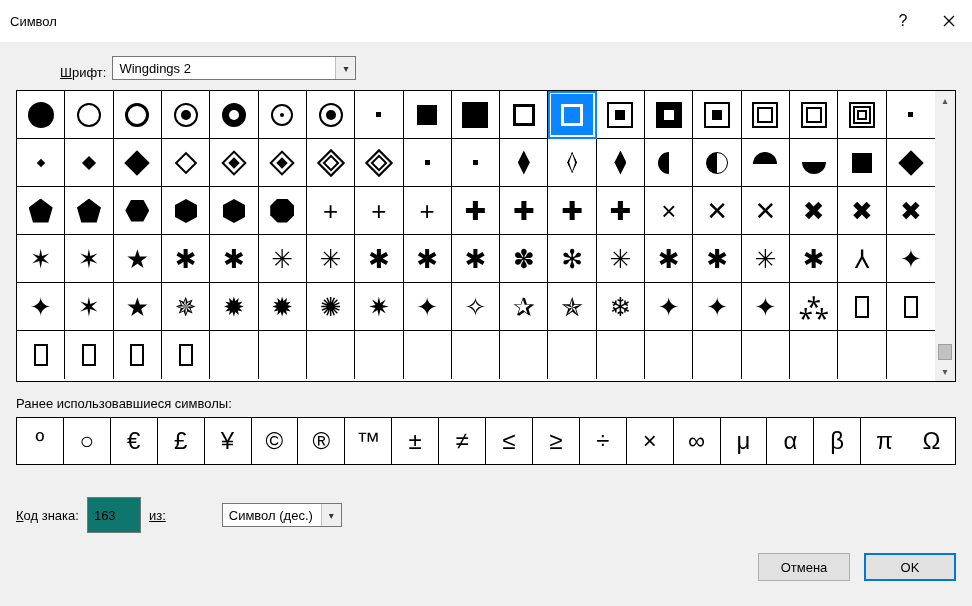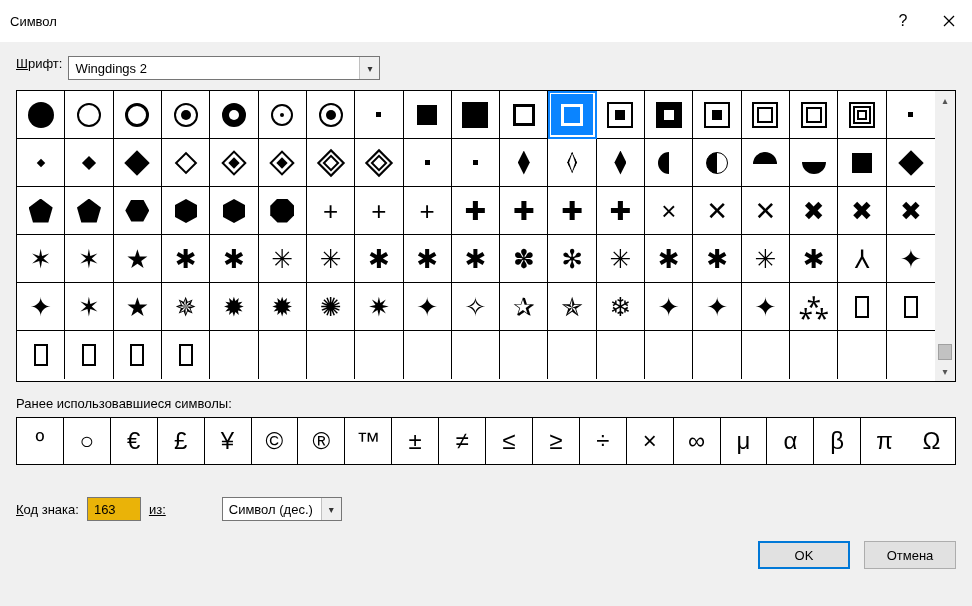--- a/index.html
+++ b/index.html
@@ -27,41 +27,41 @@
   .titlebar .right { display: flex; align-items: stretch; height: 100%; }
   .win-btn {
     width: 46px;
     display: flex; align-items: center; justify-content: center;
     font-size: 18px; font-weight: 300;
     background: transparent; border: none; outline: none;
   }
   .win-btn.help { font-size: 16px; }
 
   
-  .row { display: flex; align-items: flex-start; gap: 6px; padding: 0 16px; }
+  .row { display: flex; align-items: flex-end; gap: 6px; padding: 0 16px; margin-left: 44px; }
   .row.font-row { margin-top: 14px; margin-bottom: 10px; }
   .label { font-size: 13px; }
   .underline-first::first-letter { text-decoration: underline; }
 
   .dropdown {
     display: flex; align-items: center; justify-content: space-between;
     background: #fff;
     border: 1px solid #767676;
     height: 24px;
     padding: 0 0 0 6px;
     font-size: 13px;
   }
   .dropdown .chev {
     width: 20px; height: 100%;
     display: flex; align-items: center; justify-content: center;
     border-left: 1px solid #c0c0c0;
     background: #efefef;
     font-size: 10px; color: #333;
   }
-  .dropdown.font { width: 312px; }
+  .dropdown.font { width: 244px; }
 
   
   .grid-wrap {
     margin: 0 16px 14px 16px;
     display: flex;
     border: 1px solid #000;
     background: #fff;
     height: 292px;
   }
   .grid {
@@ -121,22 +121,22 @@
 
   
   .bottom-row {
     display: flex; align-items: flex-start; justify-content: space-between;
     padding: 0 16px;
     margin-bottom: 10px;
   }
   .unicode-name { display: flex; flex-direction: column; gap: 6px; font-size: 13px; }
   .code-block { display: flex; align-items: center; gap: 8px; }
   .textinput {
-    background: #eab308; border: 1px solid #767676;
-    height: 24px; padding: 0 6px; font-size: 13px;
+    background: #0f766e; border: 1px solid #767676;
+    height: 36px; padding: 0 6px; font-size: 13px;
     width: 54px;
   }
   .dropdown.from { width: 120px; margin-left: 48px; }
 
   
   .footer {
     display: flex; justify-content: flex-end; gap: 14px;
     padding: 10px 16px 0 16px;
   }
   .btn {
@@ -608,15 +608,15 @@
     <input class="textinput" value="163" style="">
     <span class="label"><span style="text-decoration:underline">из:</span></span>
     <div class="dropdown from">
       <span>Символ (дес.)</span>
       <span class="chev">▾</span>
     </div>
   </div>
 </div>
 
 <div class="footer">
+  <div class="btn">Отмена</div>
   <div class="btn primary">OK</div>
-  <div class="btn">Отмена</div>
 </div>
 
 </body></html>

